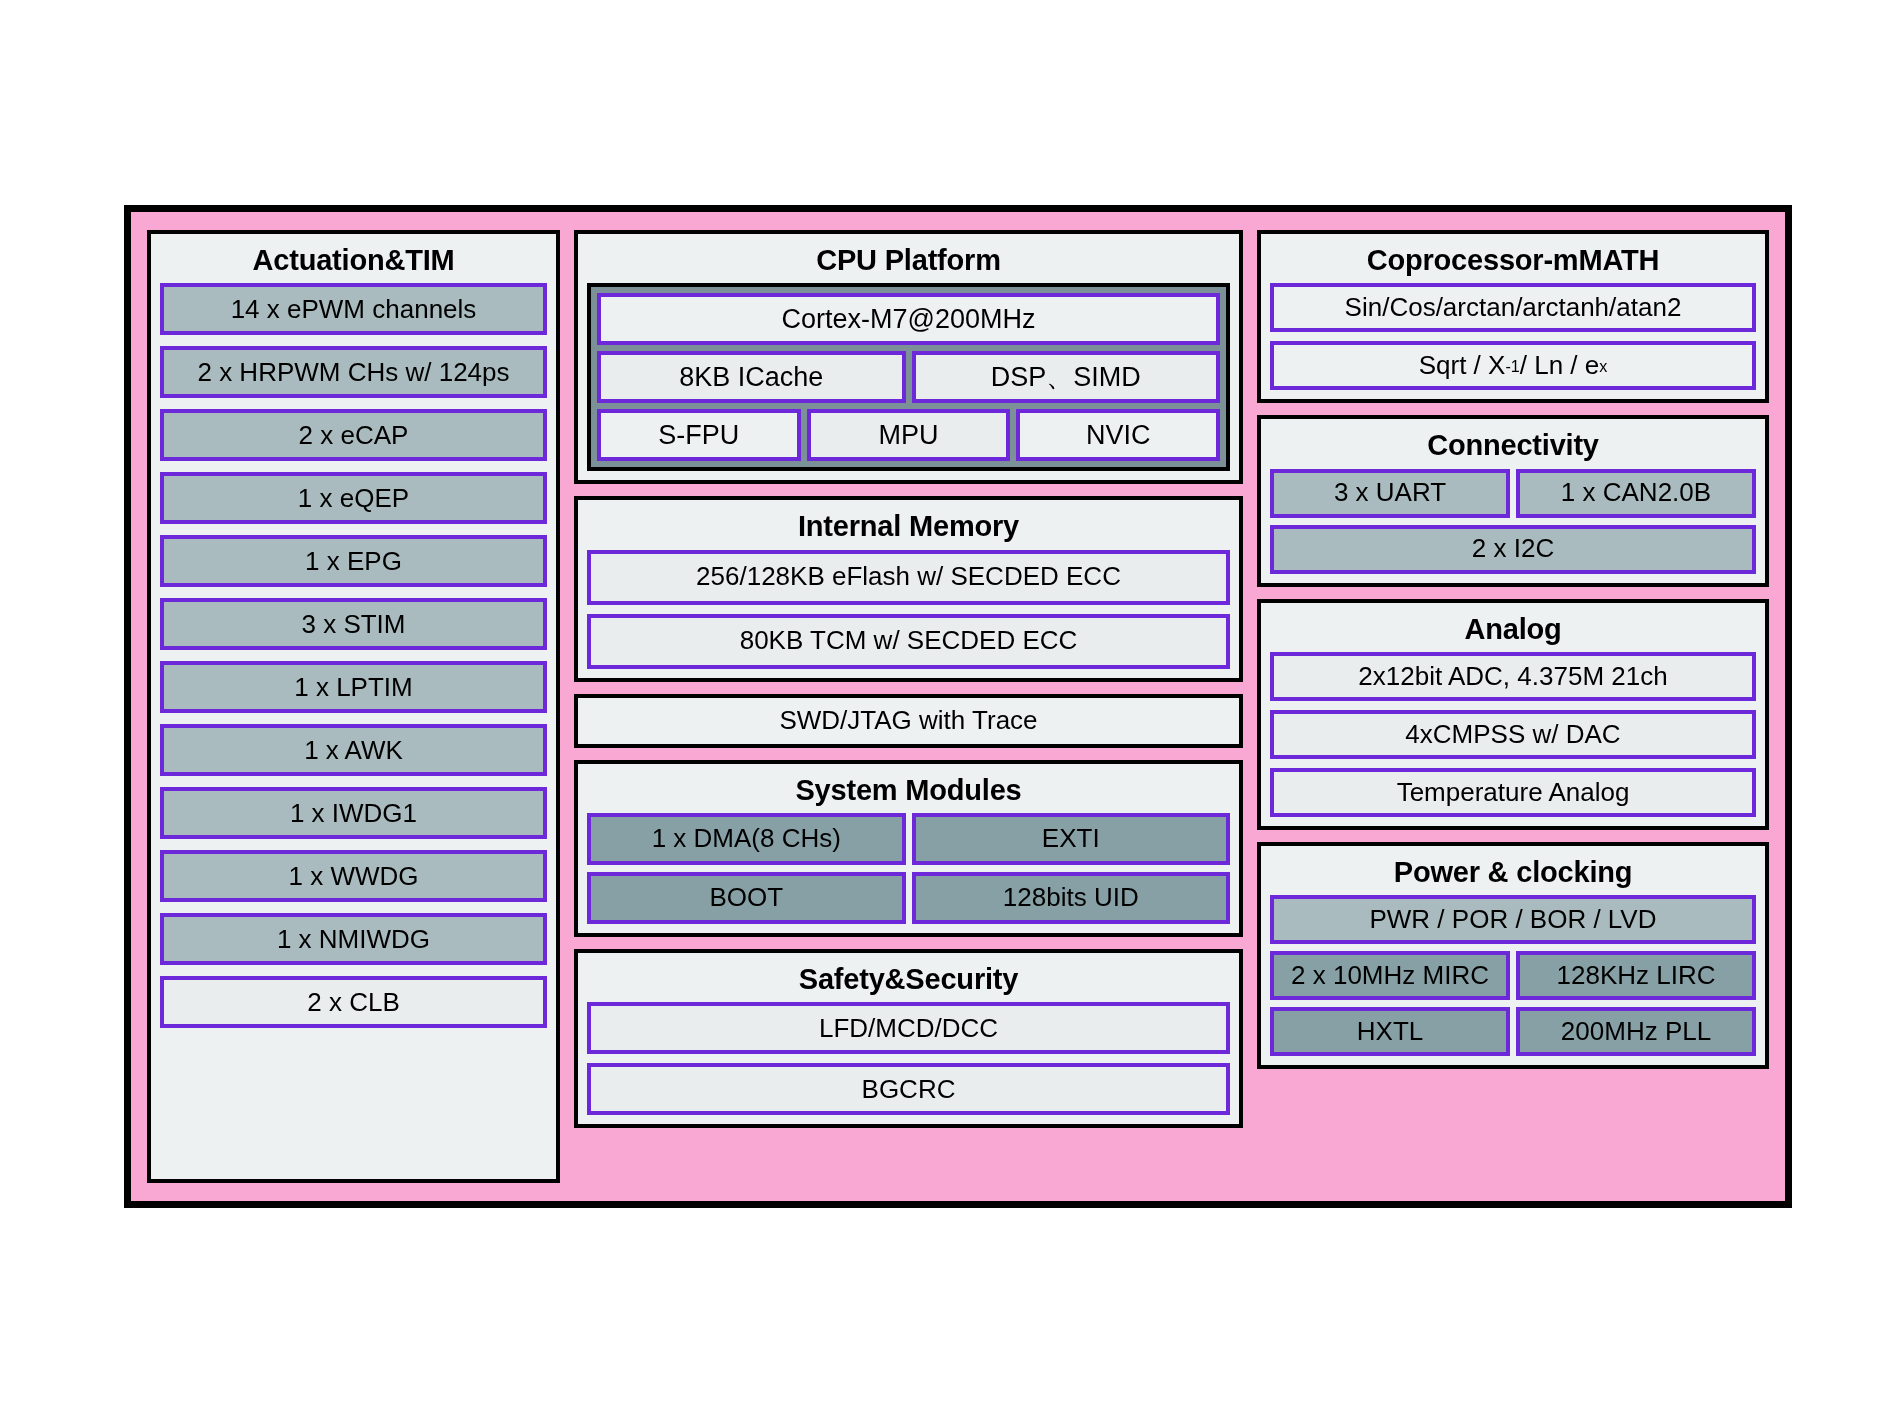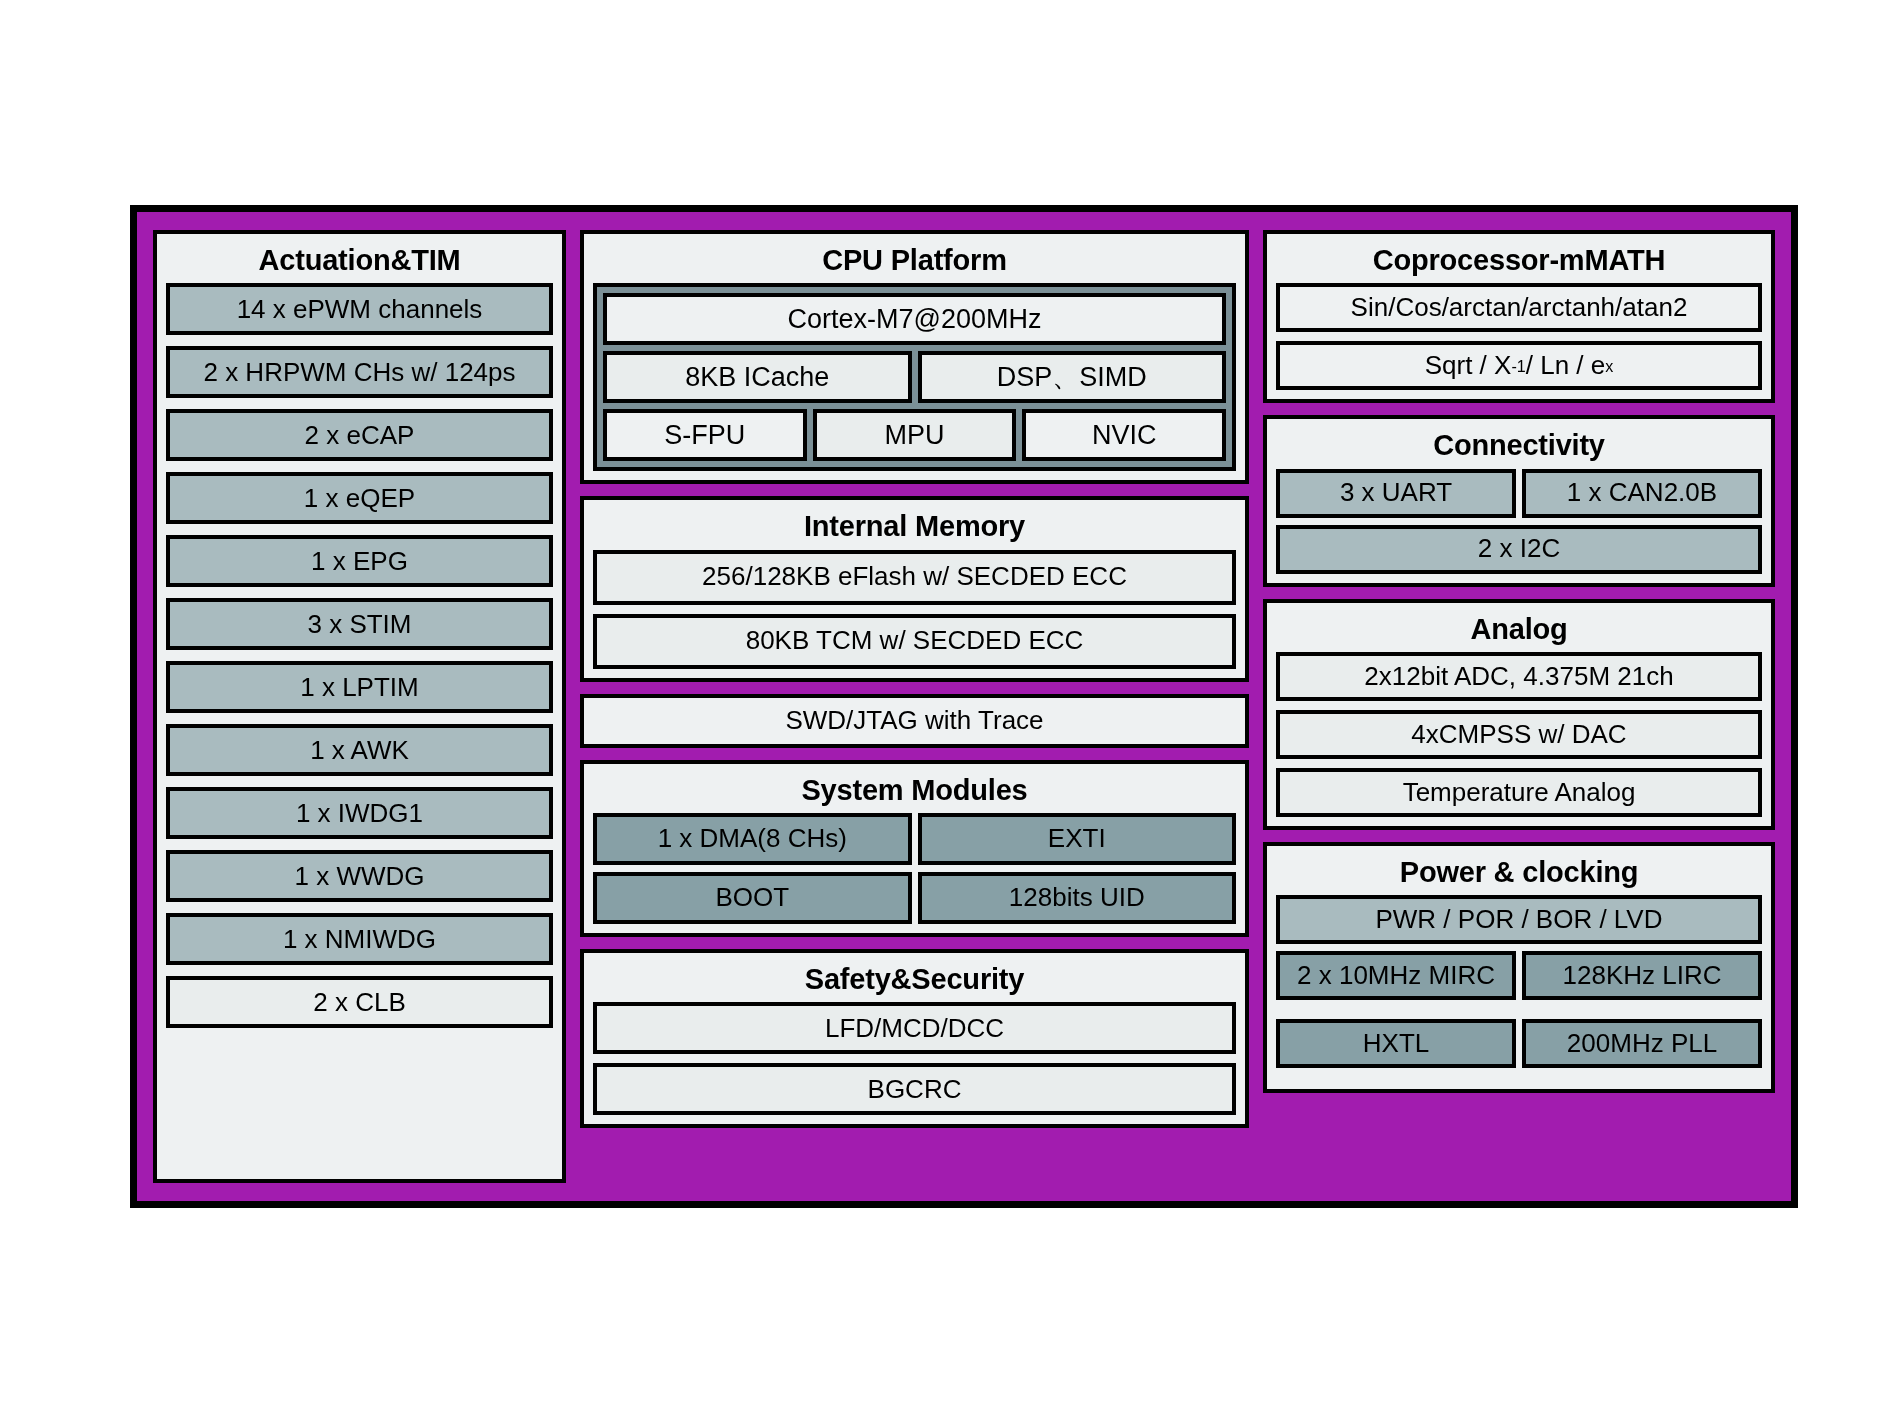--- a/index.html
+++ b/index.html
@@ -10,26 +10,26 @@
   body {
     width: 1891px;
     height: 1418px;
     font-family: "Liberation Sans", sans-serif;
     -webkit-font-smoothing: antialiased;
   }
 
   
   #chip {
     position: absolute;
-    left: 130px;
+    left: 124px;
     top: 205px;
     width: 1668px;
     height: 1003px;
     box-sizing: border-box;
-    background: #a21caf;
+    background: #f9a8d4;
     border: 7px solid #000000;
   }
   .chip-inner {
     position: absolute;
     left: 0; top: 0; right: 0; bottom: 0;
     display: flex;
     flex-direction: row;
     align-items: stretch;
     padding: 18px 16px 18px 16px;
     box-sizing: border-box;
@@ -50,21 +50,21 @@
     font-weight: bold;
     font-size: 29px;
     color: #000;
     line-height: 1.08;
     padding: 4px 0 7px 0;
     letter-spacing: -0.2px;
   }
 
   
   .cell {
-    border: 4px solid #000000;
+    border: 4px solid #6d28d9;
     box-sizing: border-box;
     display: flex;
     align-items: center;
     justify-content: center;
     text-align: center;
     font-size: 26px;
     color: #000;
     line-height: 1.05;
     padding: 2px 4px;
   }
@@ -129,21 +129,21 @@
   #col-right .cell { height: 49px; }
   #grp-math .cell { margin-bottom: 9px; }
   #grp-math .cell:last-child { margin-bottom: 0; align-items: center; }
   #grp-conn .row2 { margin-bottom: 7px; }
   #grp-conn .row2:last-child { margin-bottom: 0; }
   #grp-analog .cell { margin-bottom: 9px; }
   #grp-analog .cell:last-child { margin-bottom: 0; }
   #grp-power .cell { margin-bottom: 7px; }
   #grp-power .row2 { margin-bottom: 7px; }
   #grp-power > :last-child { margin-bottom: 0; }
-  #grp-power .row2 .cell { margin-bottom: 12px; }
+  #grp-power .row2 .cell { margin-bottom: 0; }
 
   sup { font-size: 0.62em; vertical-align: super; line-height: 0; }
 </style>
 </head>
 <body>
 
 <div id="chip">
   <div class="chip-inner">
 
     <div class="group" id="col-left">

